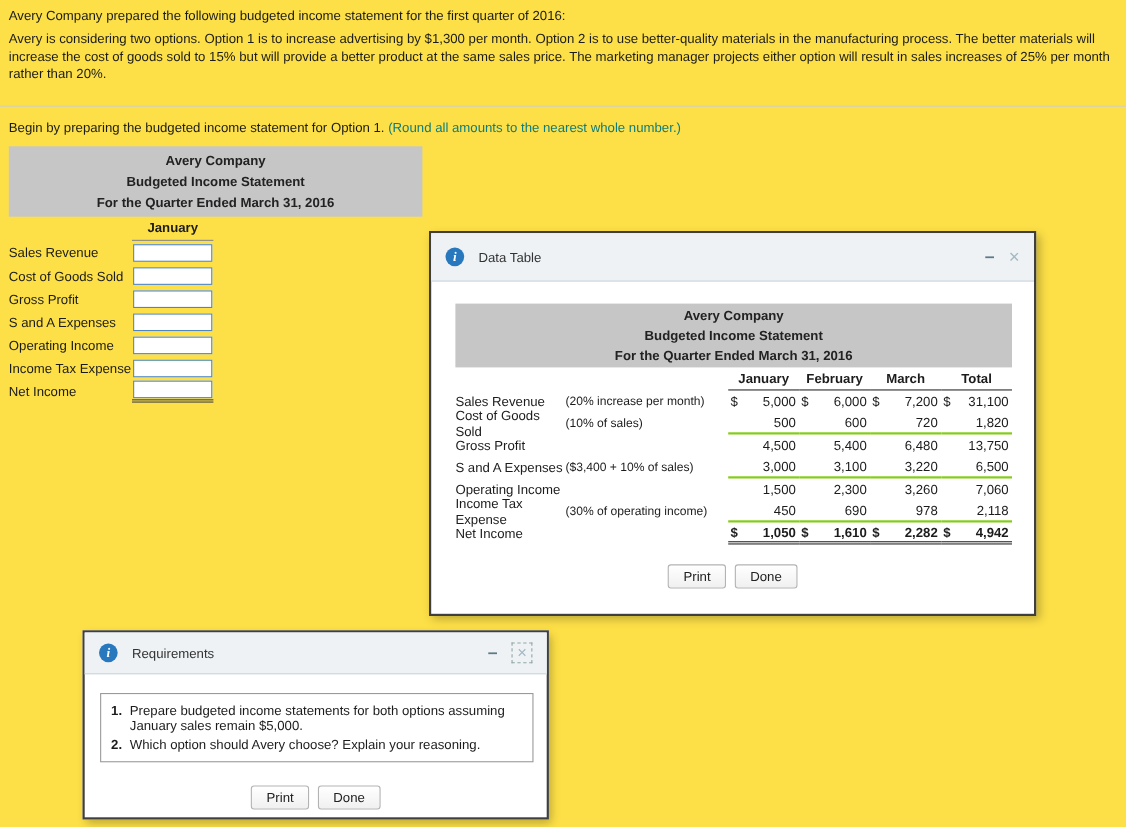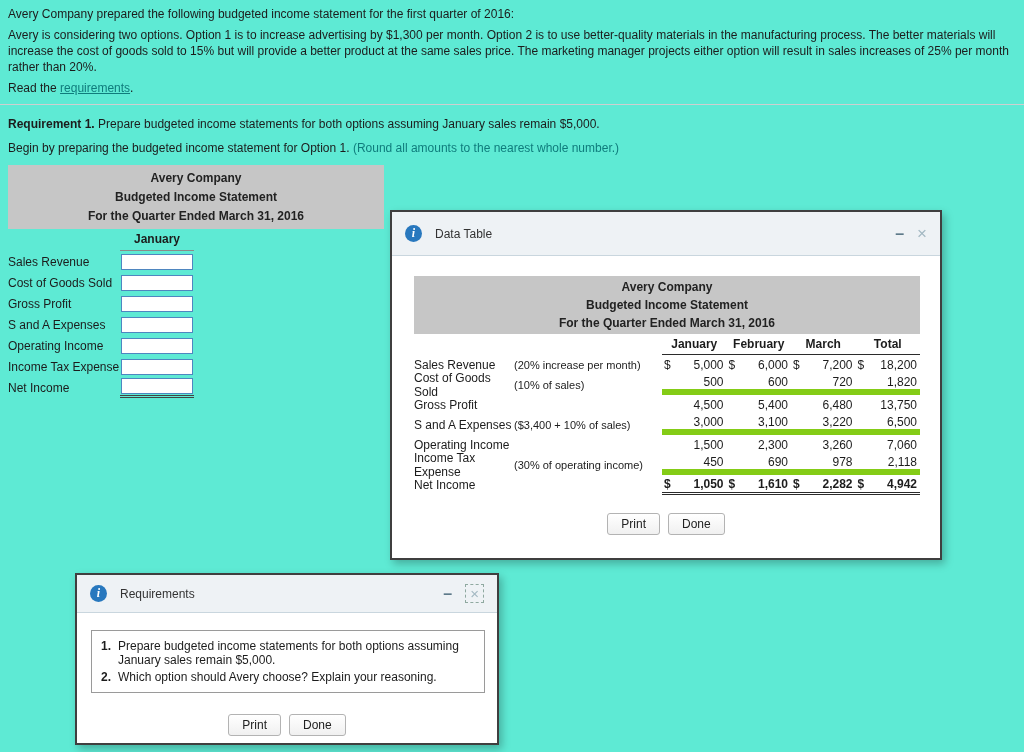--- a/index.html
+++ b/index.html
@@ -1,26 +1,26 @@
 <!DOCTYPE html>
 <html><head>
 <meta charset="utf-8">
 <style>
   *{margin:0;padding:0;box-sizing:border-box}
   html,body{background:#fff}
   body{width:1024px;height:752px;font-family:"Liberation Sans",sans-serif;font-size:12px;color:#1c1c1c}
-  .page{position:relative;width:1024px;height:752px;overflow:hidden;background:#5eead4}
+  .page{position:relative;width:1024px;height:752px;overflow:hidden;background:#fde047}
   .top{padding:7px 10px 0 8px}
   .line{margin-bottom:6px}
   .teal{color:#0f7c7c}
   .ulink{color:#0f7c7c;text-decoration:underline;cursor:pointer}
   .plink{color:#0f7c7c;cursor:pointer}
   .icon-line{display:flex;align-items:center;gap:6px;margin-bottom:7px}
   .grid-icon{display:inline-flex;cursor:pointer}
-  .para{width:1005px;line-height:16px;margin-bottom:6px}
+  .para{width:1005px;line-height:16px;margin-bottom:21px}
   .rule{border:0;border-top:1px solid #cfcfcf;margin:9px 0 12px -8px;width:1024px}
   .req1{margin-bottom:10px}
   .begin{margin-bottom:10px}
   b{font-weight:bold}
 
   
   .ans-head{width:376px;background:#c6c6c6;padding:4px 0 3px}
   .ans-head div{text-align:center;font-weight:bold;line-height:19px;color:#222}
   .ans-colhead{display:flex;height:22px;align-items:center}
   .ans-colhead .colcell{width:74px;margin-left:112px;text-align:center;font-weight:bold;border-bottom:1px solid #8a8a8a;height:22px;line-height:21px}
@@ -51,21 +51,21 @@
   .tbl-head div{text-align:center;font-weight:bold;line-height:18px;color:#222}
   .tbl-cols{display:flex;height:21px;align-items:flex-end;font-weight:bold}
   .tc-label{width:100px}
   .tc-note{width:148px}
   .tc-num{width:64.5px;text-align:center;border-bottom:1px solid #2b2b2b;height:21px;line-height:20px}
   .trow{display:flex;height:20px;align-items:center}
   .tl{width:100px}
   .tn{width:148px;font-size:11px}
   .tv{width:64.5px;display:flex;justify-content:space-between;align-items:center;height:20px;padding:0 3px 0 2px}
   .tv .val{flex:1;text-align:right}
-  .trow.ul .tv{border-bottom:6px solid #84cc16}
+  .trow.ul .tv{border-bottom:2px solid #84cc16}
   .trow.final .tv{border-bottom:3px double #2b2b2b;font-weight:bold}
   .dlg-buttons{display:flex;justify-content:center;gap:8px;margin-top:18px}
   button{font-family:Liberation Sans, sans-serif;font-size:12px;color:#222;padding:3px 13px;background:linear-gradient(#ffffff,#f0f0f0);border:1px solid #b3b3b3;border-radius:3px;cursor:pointer}
 
   
   .rq .dlg-body{padding:17px 14px 0}
   .rq-box{border:1px solid #9a9a9a;padding:5px 9px;width:394px}
   .rq-item{display:flex;line-height:14px;margin:3px 0}
   .rq-num{font-weight:bold;width:17px;flex:none}
   .rq-text{flex:1}
@@ -75,25 +75,23 @@
 <body>
 
 <div class="page">
 
   <div class="top">
     <div class="line">Avery Company prepared the following budgeted income statement for the first quarter of 2016:</div>
 
 
     <div class="para">Avery is considering two options. Option 1 is to increase advertising by $1,300 per month. Option 2 is to use better-quality materials in the manufacturing process. The better materials will increase the cost of goods sold to 15% but will provide a better product at the same sales price. The marketing manager projects either option will result in sales increases of 25% per month rather than 20%.</div>
 
-    <div class="line"><span>Read the </span><span class="ulink">requirements</span><span>.</span></div>
 
     <hr class="rule">
 
-    <div class="req1"><b>Requirement 1.</b><span> Prepare budgeted income statements for both options assuming January sales remain $5,000.</span></div>
 
     <div class="begin"><span>Begin by preparing the budgeted income statement for Option 1. </span><span class="teal">(Round all amounts to the nearest whole number.)</span></div>
 
     <div>
       <div class="ans-head">
         <div>Avery Company</div>
         <div>Budgeted Income Statement</div>
         <div>For the Quarter Ended March 31, 2016</div>
       </div>
       <div class="ans-colhead">
@@ -178,21 +176,21 @@
           <span class="tv">
               <span class="cur">$</span>
               <span class="val">6,000</span>
             </span>
           <span class="tv">
               <span class="cur">$</span>
               <span class="val">7,200</span>
             </span>
           <span class="tv">
               <span class="cur">$</span>
-              <span class="val">18,200</span>
+              <span class="val">31,100</span>
             </span>
         </div>
         <div class="trow ul">
           <span class="tl">Cost of Goods Sold</span>
           <span class="tn">(10% of sales)</span>
           <span class="tv">
               <span class="cur"></span>
               <span class="val">500</span>
             </span>
           <span class="tv">

